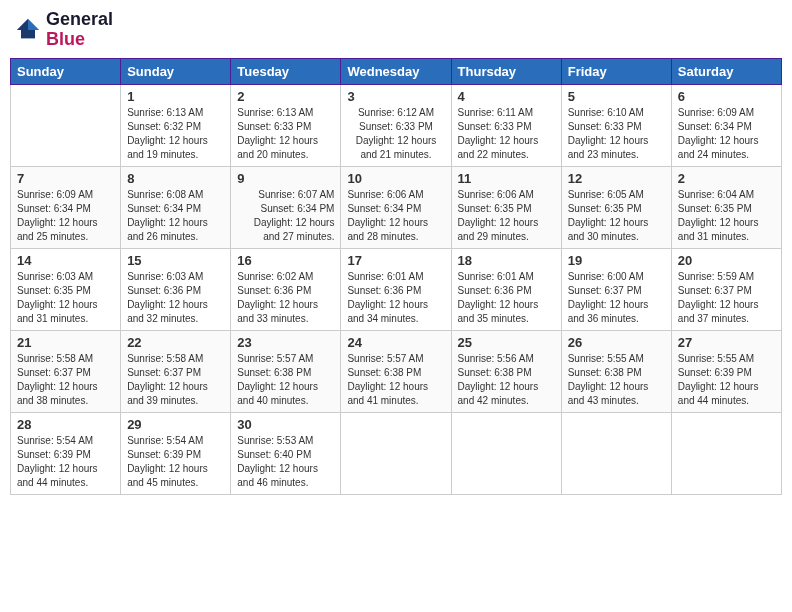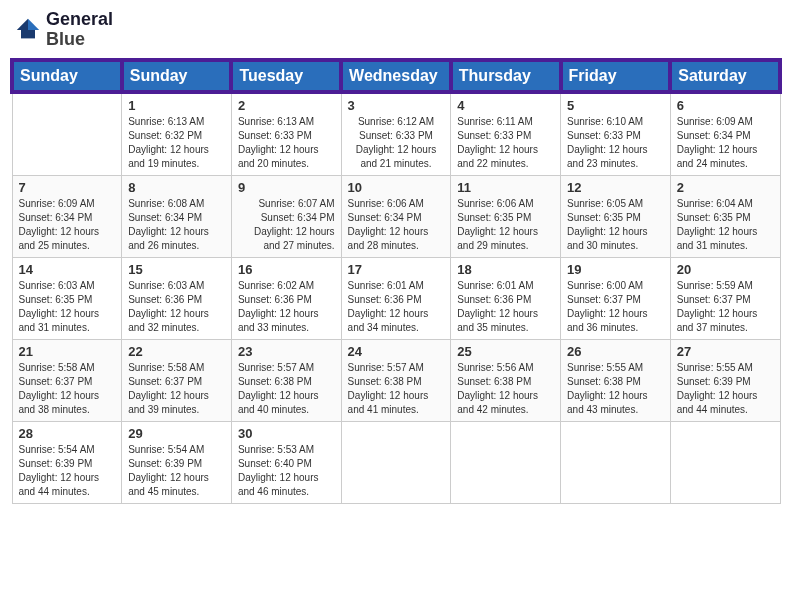--- a/index.html
+++ b/index.html
@@ -47,23 +47,23 @@
     table {
       width: 100%;
       border-collapse: collapse;
       table-layout: fixed;
     }
     th {
       background-color: #2a6ebb;
       color: #fff;
       text-align: left;
       padding: 5px 6px;
-      font-size: 16px;
+      font-size: 13px;
       font-weight: bold;
-      border: 4px solid #4c1d95;
+      border: 1px solid #4c1d95;
     }
     td {
       vertical-align: top;
       border: 1px solid #ccc;
       padding: 4px 6px;
       font-size: 10.5px;
       color: #333;
       height: 80px;
     }
     .day-num {
@@ -92,21 +92,21 @@
 
 <div class="header">
   <div class="logo">
     <svg class="logo-icon" viewBox="0 0 40 40">
       <polygon points="20,4 36,20 20,20" fill="#2a6ebb"></polygon>
       <polygon points="20,4 4,20 20,20" fill="#1a3a6e"></polygon>
       <rect x="10" y="20" width="20" height="12" fill="#1a3a6e"></rect>
     </svg>
     <div class="logo-text">
       <div>General</div>
-      <div style="color:#404040">Blue</div>
+      <div style="color:#be185d">Blue</div>
     </div>
   </div>
   <div class="title-block">
   </div>
 </div>
 
 <table>
   <thead>
     <tr id="header-row">
         <th>Sunday</th>

